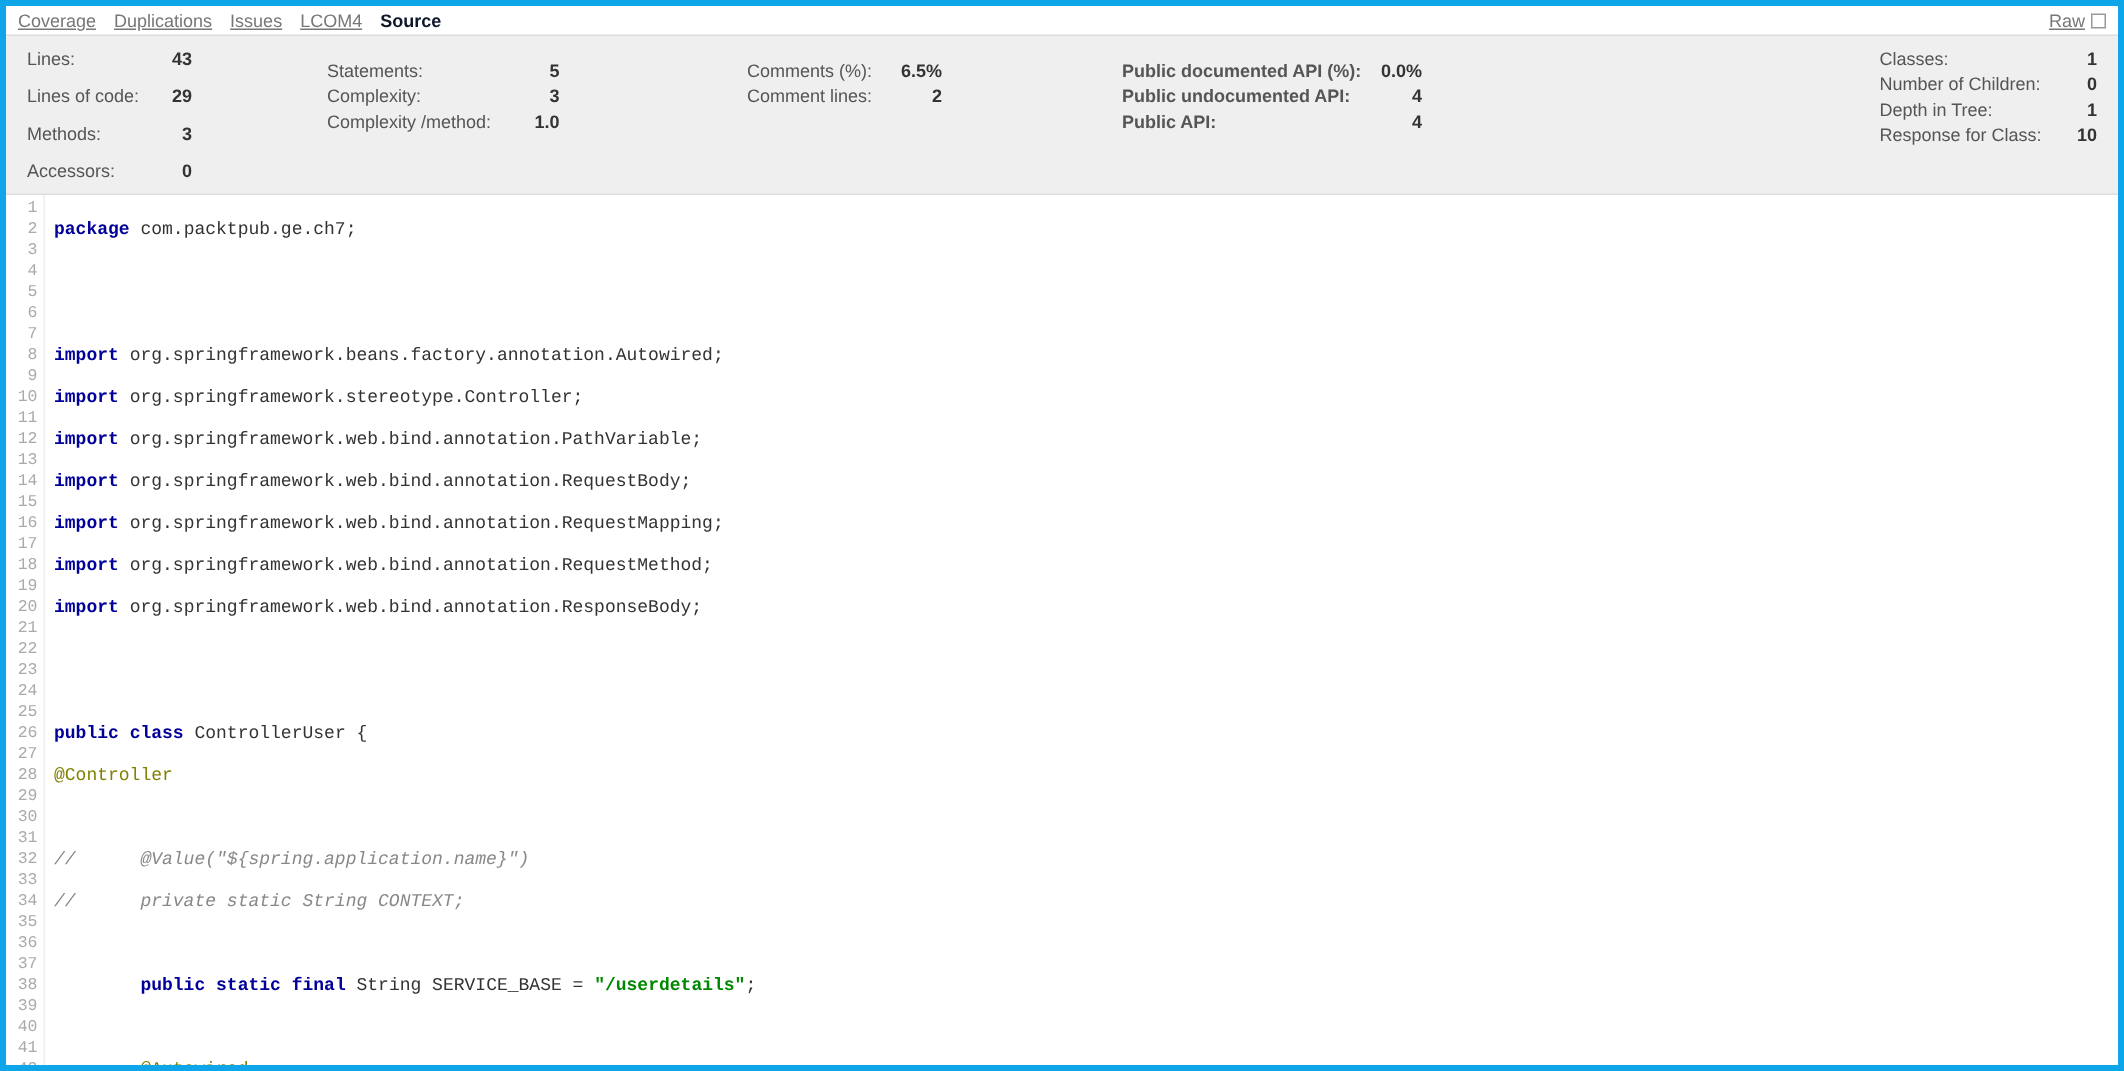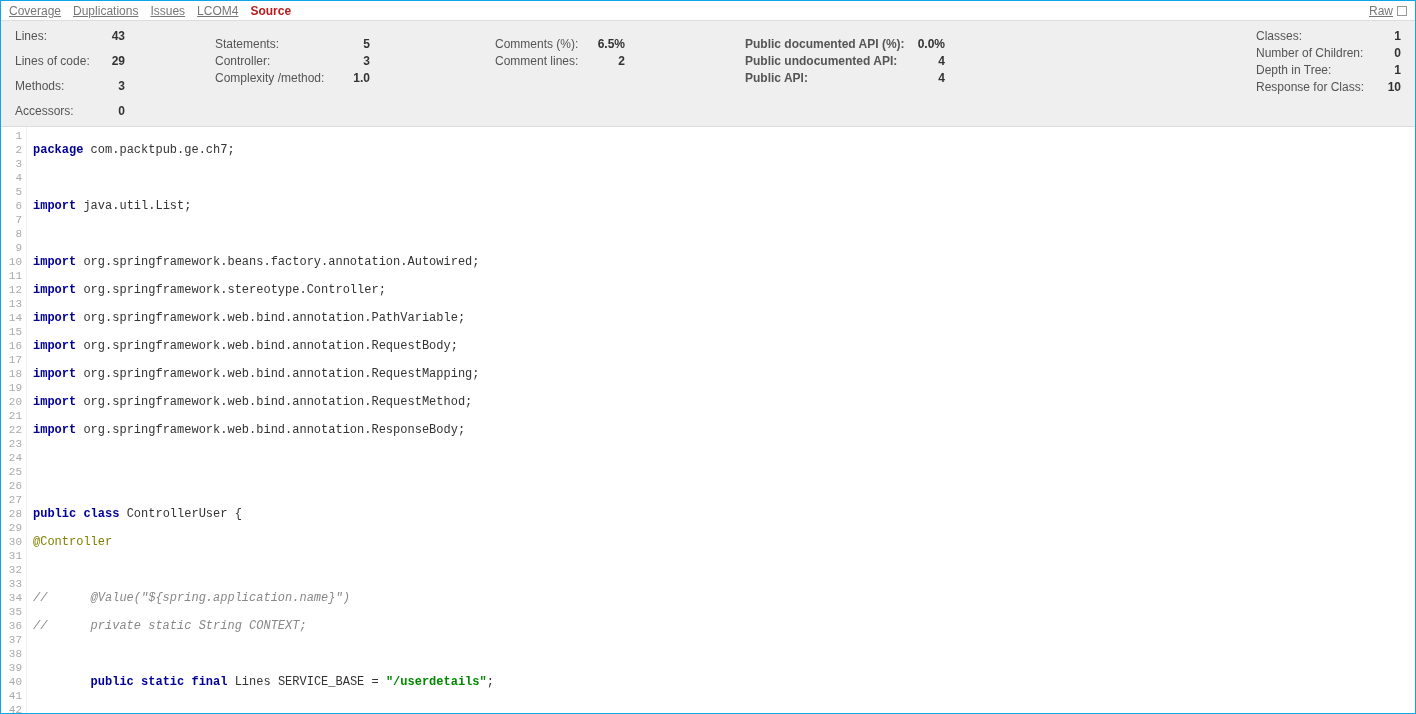--- a/index.html
+++ b/index.html
@@ -7,40 +7,40 @@
       padding: 0;
       box-sizing: border-box;
     }
     body {
       font-family: Arial, Helvetica, sans-serif;
       font-size: 12px;
       background: #fff;
       color: #444;
     }
     .container {
-      border: 1px solid #0ea5e9;
+      border: 4px solid #0ea5e9;
       width: 1416px;
       height: 714px;
       overflow: hidden;
     }
     .tabs {
       display: flex;
       align-items: center;
       padding: 3px 8px 2px 8px;
       gap: 12px;
       border-bottom: 1px solid #ddd;
     }
     .tab {
       color: #777;
       text-decoration: underline;
       cursor: pointer;
       font-size: 12px;
     }
     .tab.active {
-      color: #b91c1c;
+      color: #0f172a;
       font-weight: bold;
       text-decoration: none;
     }
     .raw-link {
       margin-left: auto;
       color: #777;
       text-decoration: underline;
       cursor: pointer;
       font-size: 12px;
       display: flex;
@@ -161,21 +161,21 @@
           <span class="metric-label">Accessors:</span>
           <span class="metric-value">0</span>
         </div>
   </div>
   <div class="metrics-group g2">
     <div class="metric-row">
           <span class="metric-label">Statements:</span>
           <span class="metric-value">5</span>
         </div>
     <div class="metric-row">
-          <span class="metric-label">Controller:</span>
+          <span class="metric-label">Complexity:</span>
           <span class="metric-value">3</span>
         </div>
     <div class="metric-row">
           <span class="metric-label">Complexity /method:</span>
           <span class="metric-value">1.0</span>
         </div>
   </div>
   <div class="metrics-group g3">
     <div class="metric-row">
           <span class="metric-label">Comments (%):</span>
@@ -218,38 +218,37 @@
           <span class="metric-value">10</span>
         </div>
   </div>
 </div>
 
 <div class="code-area">
   <div class="gutter" id="gutter"><div>1</div><div>2</div><div>3</div><div>4</div><div>5</div><div>6</div><div>7</div><div>8</div><div>9</div><div>10</div><div>11</div><div>12</div><div>13</div><div>14</div><div>15</div><div>16</div><div>17</div><div>18</div><div>19</div><div>20</div><div>21</div><div>22</div><div>23</div><div>24</div><div>25</div><div>26</div><div>27</div><div>28</div><div>29</div><div>30</div><div>31</div><div>32</div><div>33</div><div>34</div><div>35</div><div>36</div><div>37</div><div>38</div><div>39</div><div>40</div><div>41</div><div>42</div><div>43</div></div>
   <div class="code">
 <div><span class="kw">package</span><span class="pkg"> com.packtpub.ge.ch7;</span></div>
 <div></div>
-<div><span class="kw">import</span><span class="pkg"> java.util.List;</span></div>
 <div></div>
 <div><span class="kw">import</span><span class="pkg"> org.springframework.beans.factory.annotation.Autowired;</span></div>
 <div><span class="kw">import</span><span class="pkg"> org.springframework.stereotype.Controller;</span></div>
 <div><span class="kw">import</span><span class="pkg"> org.springframework.web.bind.annotation.PathVariable;</span></div>
 <div><span class="kw">import</span><span class="pkg"> org.springframework.web.bind.annotation.RequestBody;</span></div>
 <div><span class="kw">import</span><span class="pkg"> org.springframework.web.bind.annotation.RequestMapping;</span></div>
 <div><span class="kw">import</span><span class="pkg"> org.springframework.web.bind.annotation.RequestMethod;</span></div>
 <div><span class="kw">import</span><span class="pkg"> org.springframework.web.bind.annotation.ResponseBody;</span></div>
 <div></div>
 <div></div>
 <div><span class="kw">public</span><span class="kw"> class</span><span> ControllerUser {</span></div>
 <div><span class="ann">@Controller</span></div>
 <div></div>
 <div><span class="cmt">//      @Value("${spring.application.name}")</span></div>
 <div><span class="cmt">//      private static String CONTEXT;</span></div>
 <div></div>
-<div><span class="kw">        public</span><span class="kw"> static</span><span class="kw"> final</span><span> Lines SERVICE_BASE = </span><span class="str">"/userdetails"</span><span>;</span></div>
+<div><span class="kw">        public</span><span class="kw"> static</span><span class="kw"> final</span><span> String SERVICE_BASE = </span><span class="str">"/userdetails"</span><span>;</span></div>
 <div></div>
 <div><span>        </span><span class="ann">@Autowired</span></div>
 
 
 
 
 
 
 
 

